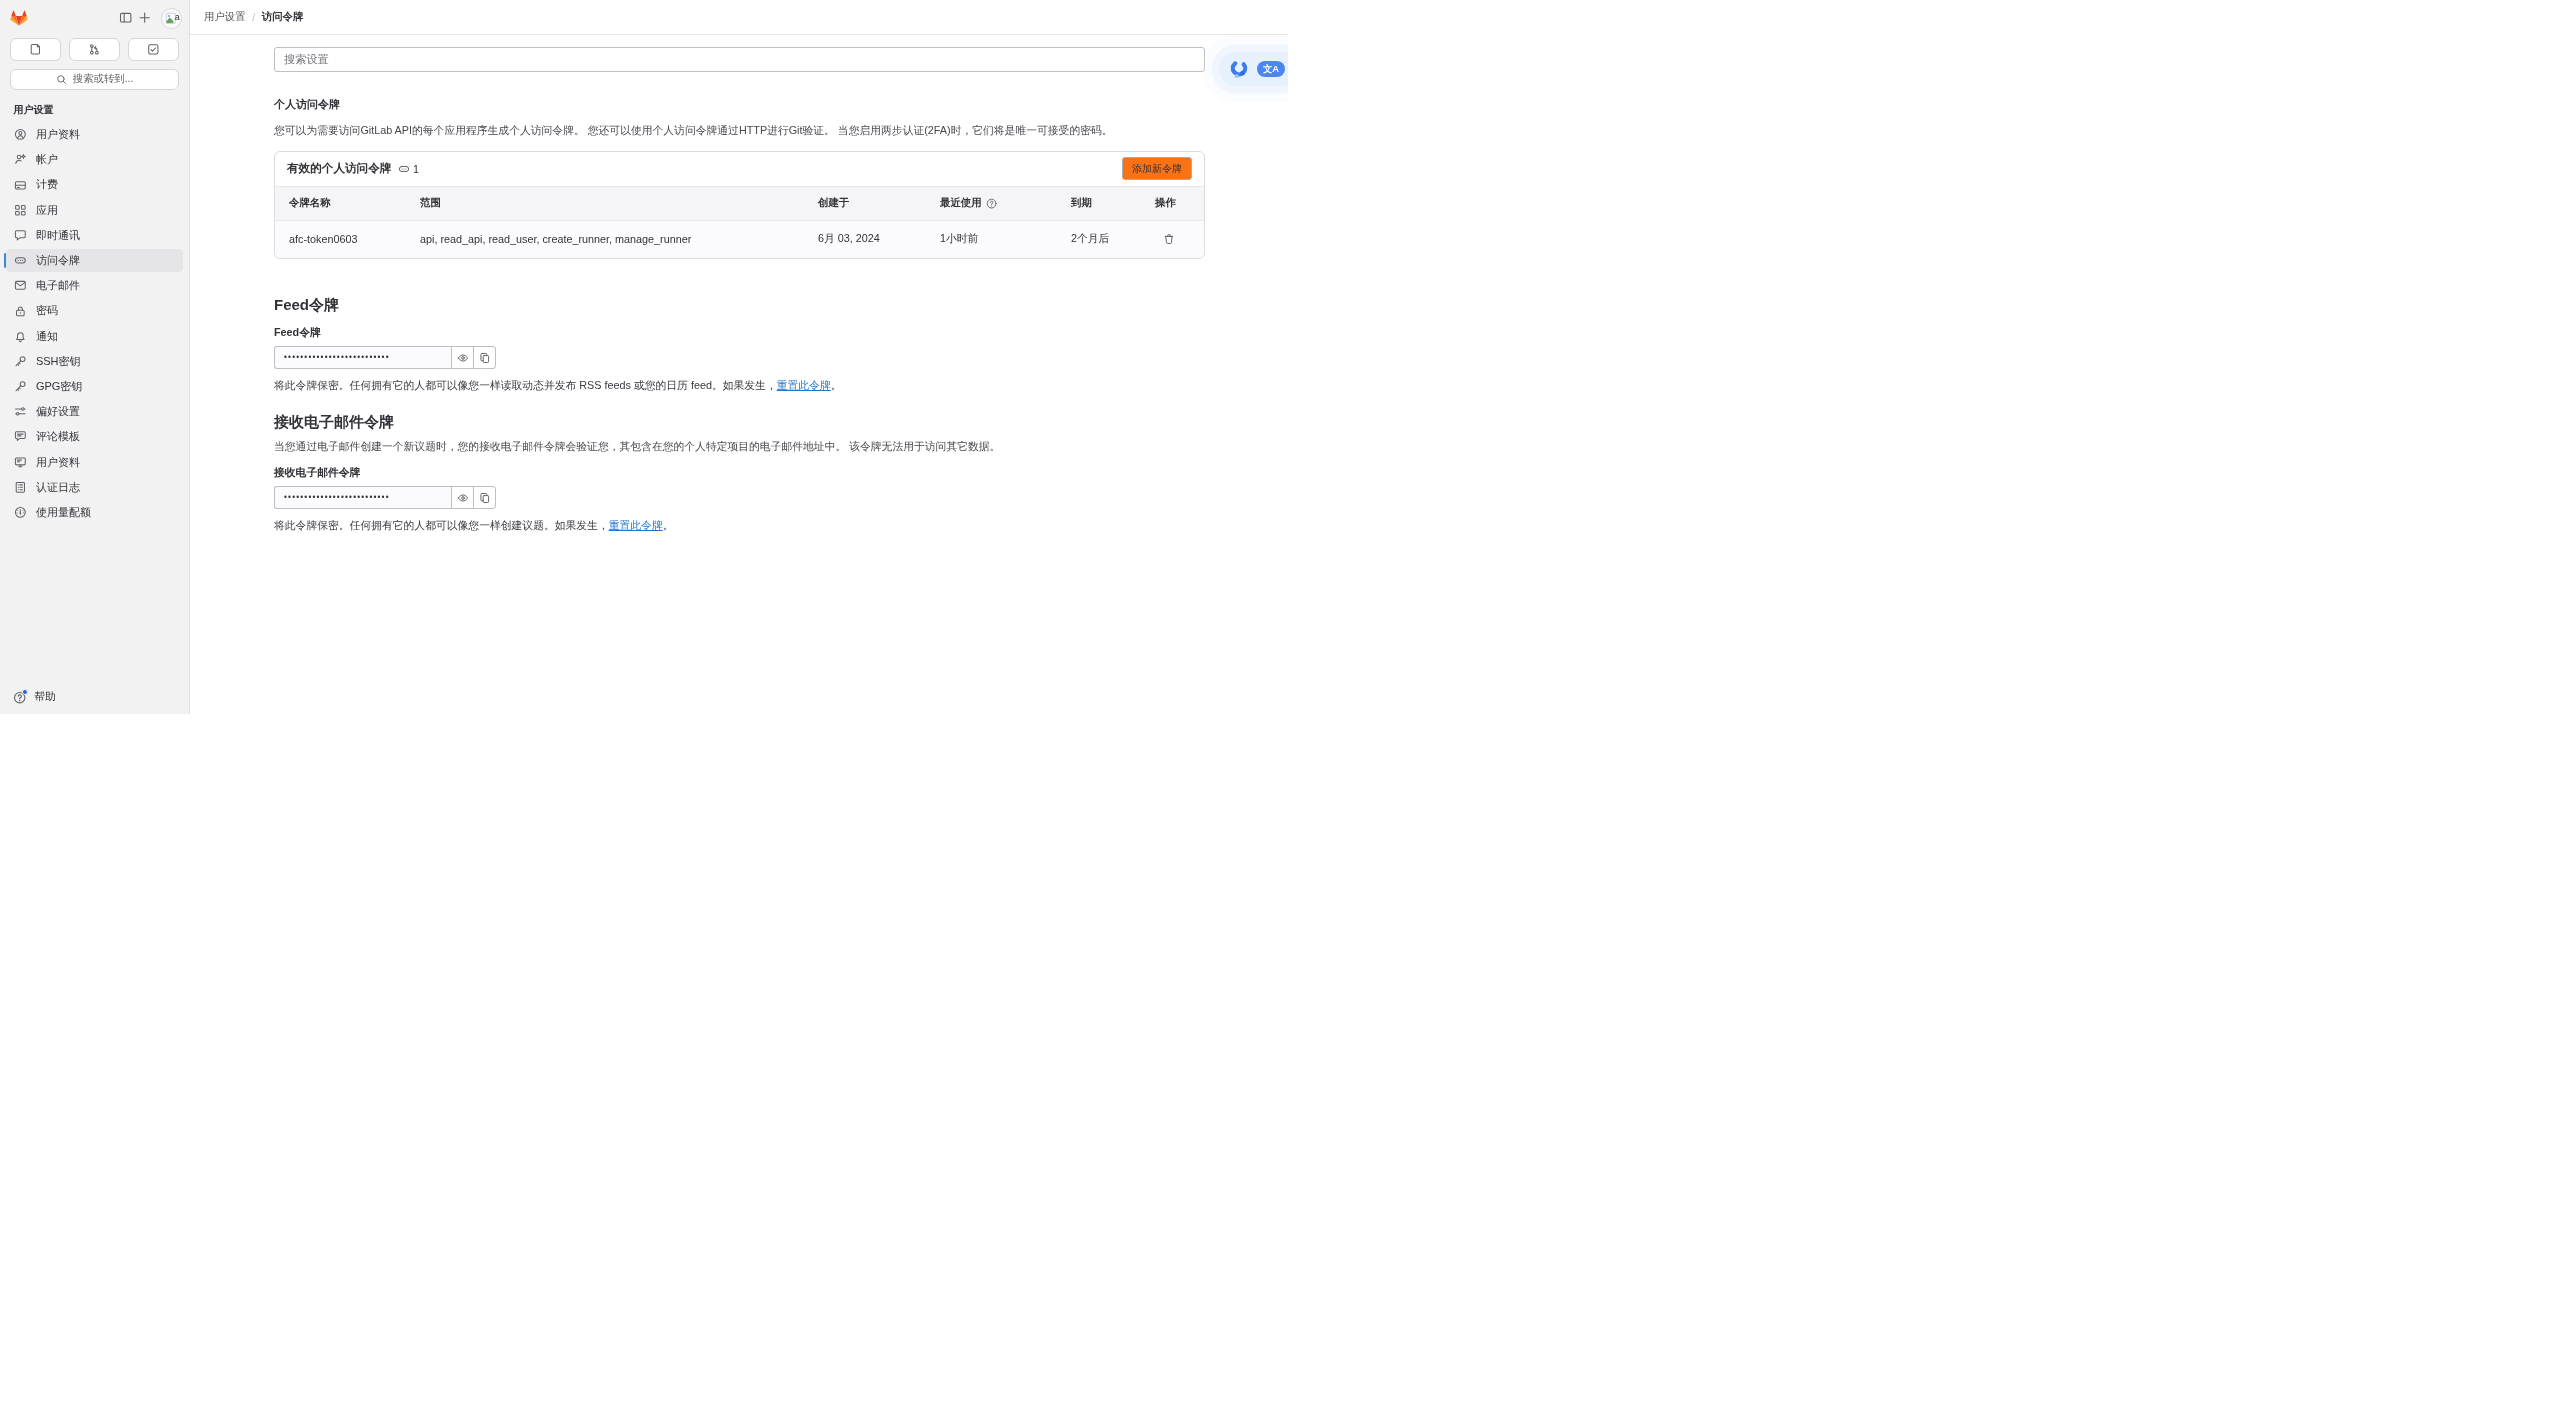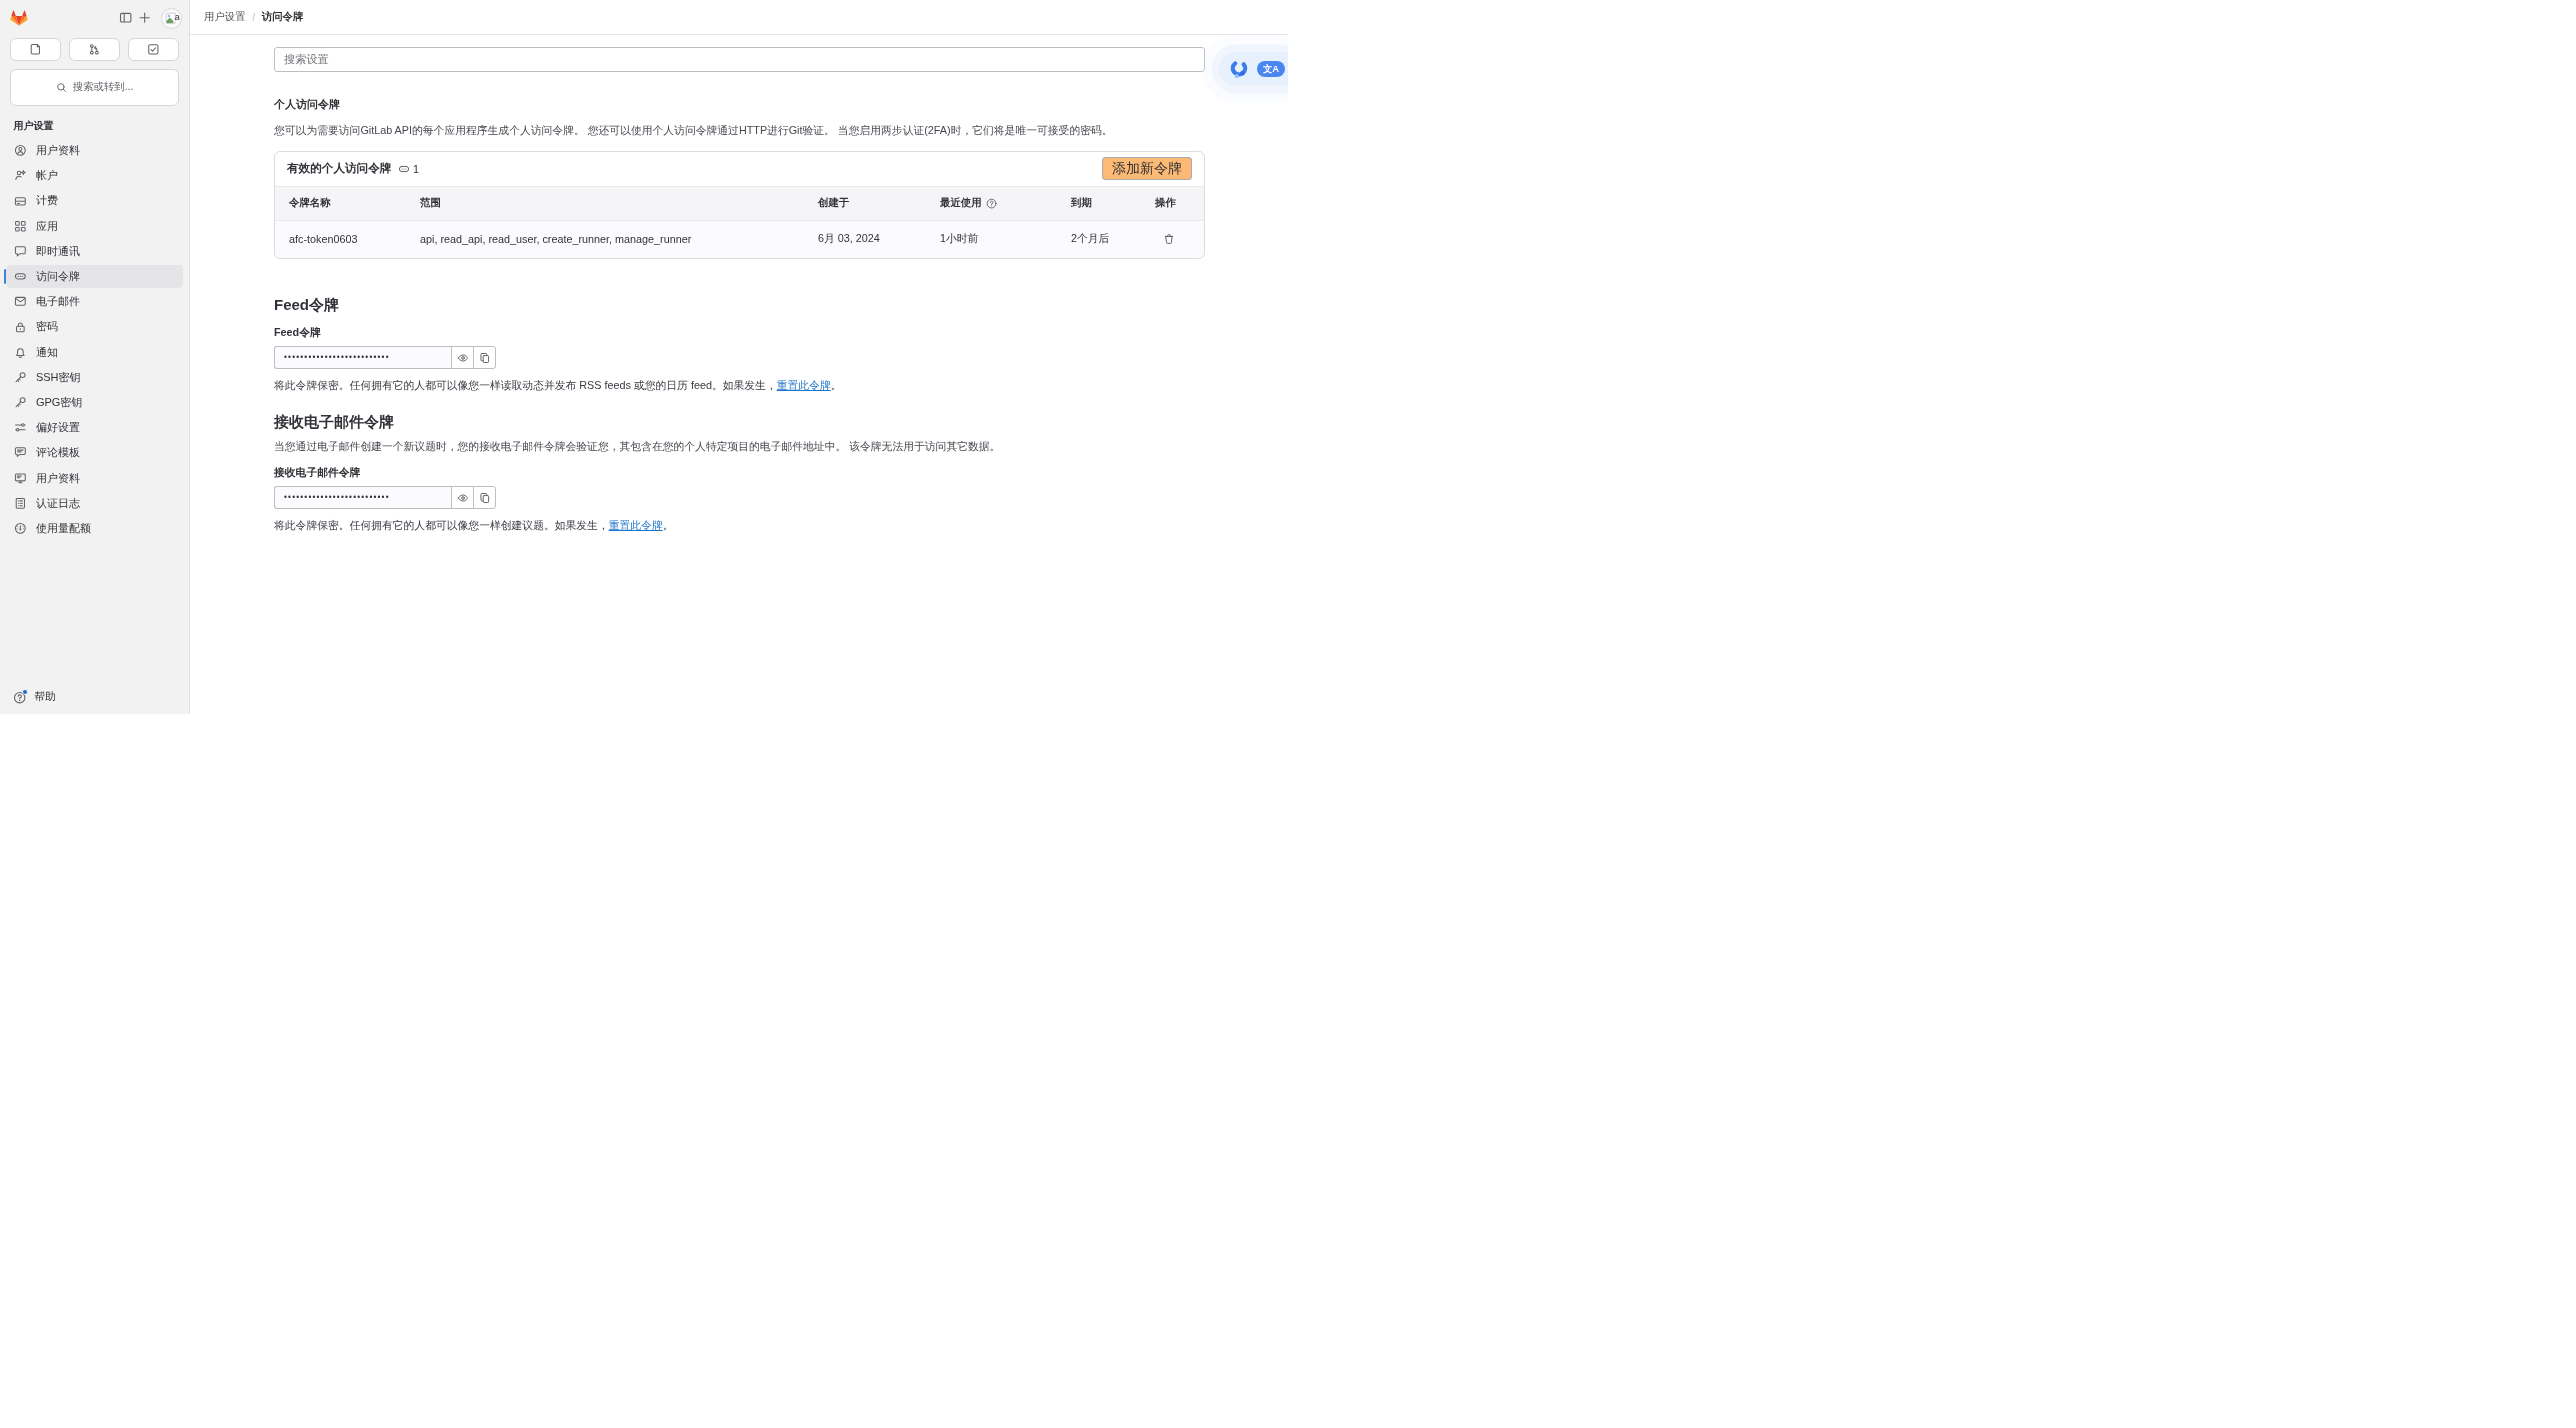--- a/index.html
+++ b/index.html
@@ -26,21 +26,21 @@
     width:21px; height:21px; border-radius:50%; background:#fafafa; border:0.7px solid #d8d8dc;
     margin-left:6px; display:flex; align-items:center; justify-content:center; overflow:hidden; position:relative;
   }
   .avatar .alt { position:absolute; right:0.7px; top:3px; font-size:9px; color:#333; }
   .sb-shortcuts { display:flex; gap:8.2px; padding:6.7px 9.7px 0 9.7px; }
   .sb-shortcut {
     flex:1; height:23px; background:#fff; border:0.7px solid #d6d6da; border-radius:6px;
     display:flex; align-items:center; justify-content:center; color:#4f4d56; cursor:pointer;
   }
   .sb-search {
-    margin:7.5px 9.7px 0 9.7px; height:37px; background:#fff; border:0.7px solid #d6d6da; border-radius:6px;
+    margin:7.5px 9.7px 0 9.7px; height:21px; background:#fff; border:0.7px solid #d6d6da; border-radius:6px;
     display:flex; align-items:center; justify-content:center; gap:6px; color:#626168; font-size:10.4px; cursor:pointer;
   }
   .sb-section-label { padding:13.4px 13.4px 4.5px 13.4px; font-weight:700; font-size:10px; color:#333238; }
   .sb-nav { padding:1.5px 6px 0 6px; }
   .nav-item {
     display:flex; align-items:center; gap:9.7px; height:23px; margin-bottom:2.2px;
     padding:0 7.5px; border-radius:4.5px; font-size:11px; color:#333238; cursor:pointer; position:relative;
   }
   .nav-item .nicon { width:12.7px; display:flex; justify-content:center; color:#626168; }
   .nav-item.active { background:#e5e5e8; }
@@ -69,22 +69,22 @@
 
   h1.page-h1 { font-size:11px; font-weight:700; margin:21px 0 0 0; line-height:22.4px; }
   p.desc { margin:6.7px 0 0 0; font-size:10.8px; line-height:16.4px; color:#48464e; }
 
   .card { margin-top:12.7px; border:0.7px solid #dcdcde; border-radius:6px; background:#fff; }
   .card-header { display:flex; align-items:center; padding:0 12px; height:34px; }
   .card-title { font-weight:700; font-size:11.6px; display:flex; align-items:center; gap:6.7px; }
   .count-badge { display:flex; align-items:center; gap:3px; font-weight:400; color:#333238; font-size:10.8px; }
   .count-badge .nicon { color:#737278; display:flex; }
   .btn-secondary {
-    margin-left:auto; height:23px; padding:0 9px; background:#fdba74; border:0.7px solid #ababb1;
-    border-radius:3px; font-size:14px; color:#333238; cursor:pointer;
+    margin-left:auto; height:23px; padding:0 9px; background:#f97316; border:0.7px solid #ababb1;
+    border-radius:3px; font-size:10px; color:#333238; cursor:pointer;
     font-family:"Liberation Sans","DejaVu Sans",sans-serif;
   }
   .tgrid { display:grid; grid-template-columns:131px 398px 122px 131px 84px 1fr; align-items:center; padding-left:14px; }
   .thead {
     height:35px; background:#f5f5f7; border-top:0.7px solid #e8e8ea; border-bottom:0.7px solid #e8e8ea;
     font-weight:700; font-size:10.4px;
   }
   .thead .hcell { display:flex; align-items:center; gap:4.5px;text-align:right; }
   .trow { height:37px; background:#fbfafd; font-size:10.8px; border-radius:0 0 6px 6px; }
   .row-action { padding-left:4.5px; }

